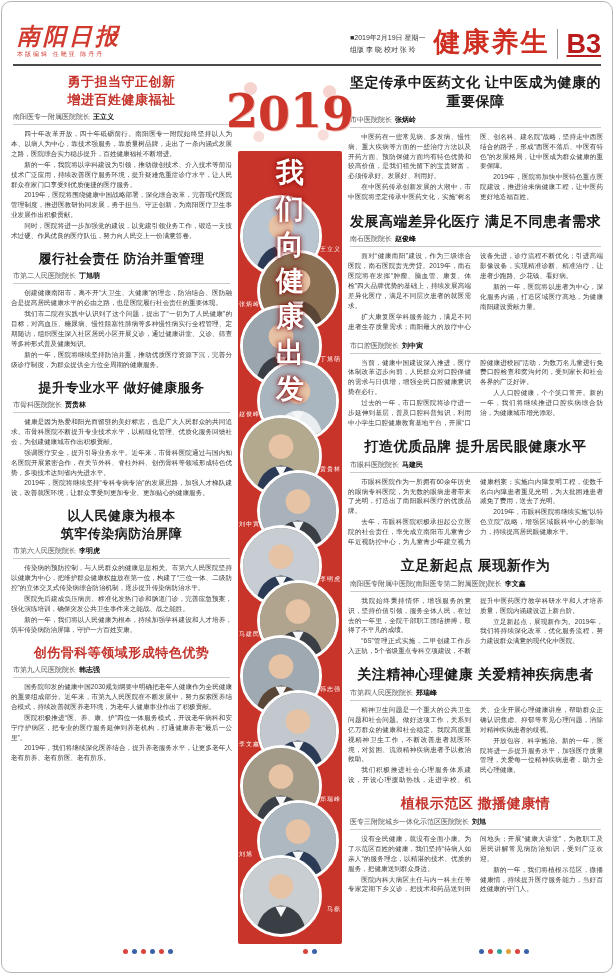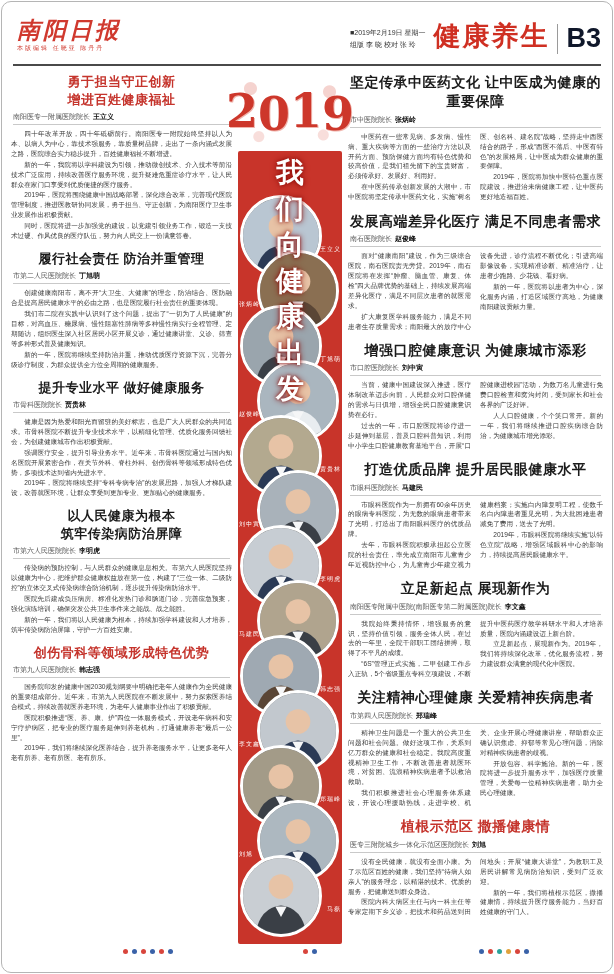--- a/index.html
+++ b/index.html
@@ -1,29 +1,29 @@
 <!DOCTYPE html>
 <html><head>
 <meta charset="utf-8">
 <style>
   html,body{margin:0;padding:0;background:#ffffff;}
   .page{width:612px;height:972px;margin:1px auto;border:1px solid #b5b5b5;border-radius:10px;
         background:#fff;font-family:"Liberation Sans","DejaVu Sans",sans-serif;overflow:hidden;
         position:relative;box-sizing:border-box;padding:0 9px;}
   
-  header{height:62px;display:flex;justify-content:space-between;
+  header{height:62px;display:flex;justify-content:space-between;align-items:flex-end;
          padding:16px 2px 5px 6px;box-sizing:border-box;gap:16px;}
   .masthead{color:#d0392e;font-size:23px;font-weight:bold;font-style:italic;
             font-family:"DejaVu Serif","Liberation Serif",serif;letter-spacing:3px;line-height:1;}
   .masthead-sub{color:#d0392e;font-size:6px;margin-top:3px;letter-spacing:2px;}
   .header-right{display:flex;align-items:center;gap:8px;}
   .dateblock{font-size:7px;color:#333;line-height:1.7;text-align:left;}
   .section-title{color:#cf2f22;font-size:27px;font-weight:900;letter-spacing:2px;line-height:1;font-family:Liberation Mono, monospace;}
   .vline{width:1px;height:30px;background:#9a9a9a;}
-  .page-no{color:#0f172a;font-size:27px;font-weight:800;line-height:1;}
+  .page-no{color:#b91c1c;font-size:27px;font-weight:800;line-height:1;text-decoration:underline;}
   .header-rule{height:2px;background:#4a4a4a;margin:0 2px;}
   
   .content{display:flex;gap:6px;height:878px;padding-top:5px;box-sizing:border-box;}
   .col-left{width:222px;overflow:hidden;}
   .center-strip{width:104px;display:flex;flex-direction:column;}
   .col-right{width:256px;overflow:hidden;}
   
   .article{margin-bottom:9px;}
   .headline{font-size:13px;font-weight:800;text-align:center;color:#1b1b1b;line-height:1.35;
             white-space:pre-line;letter-spacing:.5px;margin:2px 0 4px;}
@@ -302,21 +302,20 @@
       <span class="byline-org">南石医院院长</span><span class="byline-name">赵俊峰</span>
     </div>
     <div class="body">
             <p>面对“健康南阳”建设，作为三级综合医院，南石医院责无旁贷。2019年，南石医院将在发挥“肿瘤、脑血管、康复、体检”四大品牌优势的基础上，持续发展高端差异化医疗，满足不同层次患者的就医需求。</p>
             <p>扩大康复医学科服务能力，满足不同患者生存质量需求；南阳最大的放疗中心设备先进，诊疗流程不断优化；引进高端影像设备，实现精准诊断、精准治疗，让患者少跑路、少花钱、看好病。</p>
             <p>新的一年，医院将以患者为中心，深化服务内涵，打造区域医疗高地，为健康南阳建设贡献力量。</p>
           </div>
   </article>
 
   <article class="article two-col">
-    <h2 class="headline">增强口腔健康意识 为健康城市添彩</h2>
     <div class="byline">
       <span class="byline-org">市口腔医院院长</span><span class="byline-name">刘中寅</span>
     </div>
     <div class="body">
             <p>当前，健康中国建设深入推进，医疗体制改革迈步向前，人民群众对口腔保健的需求与日俱增，增强全民口腔健康意识势在必行。</p>
             <p>过去的一年，市口腔医院将诊疗进一步延伸到基层，普及口腔科普知识，利用中小学生口腔健康教育基地平台，开展“口腔健康进校园”活动，为数万名儿童进行免费口腔检查和窝沟封闭，受到家长和社会各界的广泛好评。</p>
             <p>人人口腔健康，个个笑口常开。新的一年，我们将继续推进口腔疾病综合防治，为健康城市增光添彩。</p>
           </div>
   </article>
 

